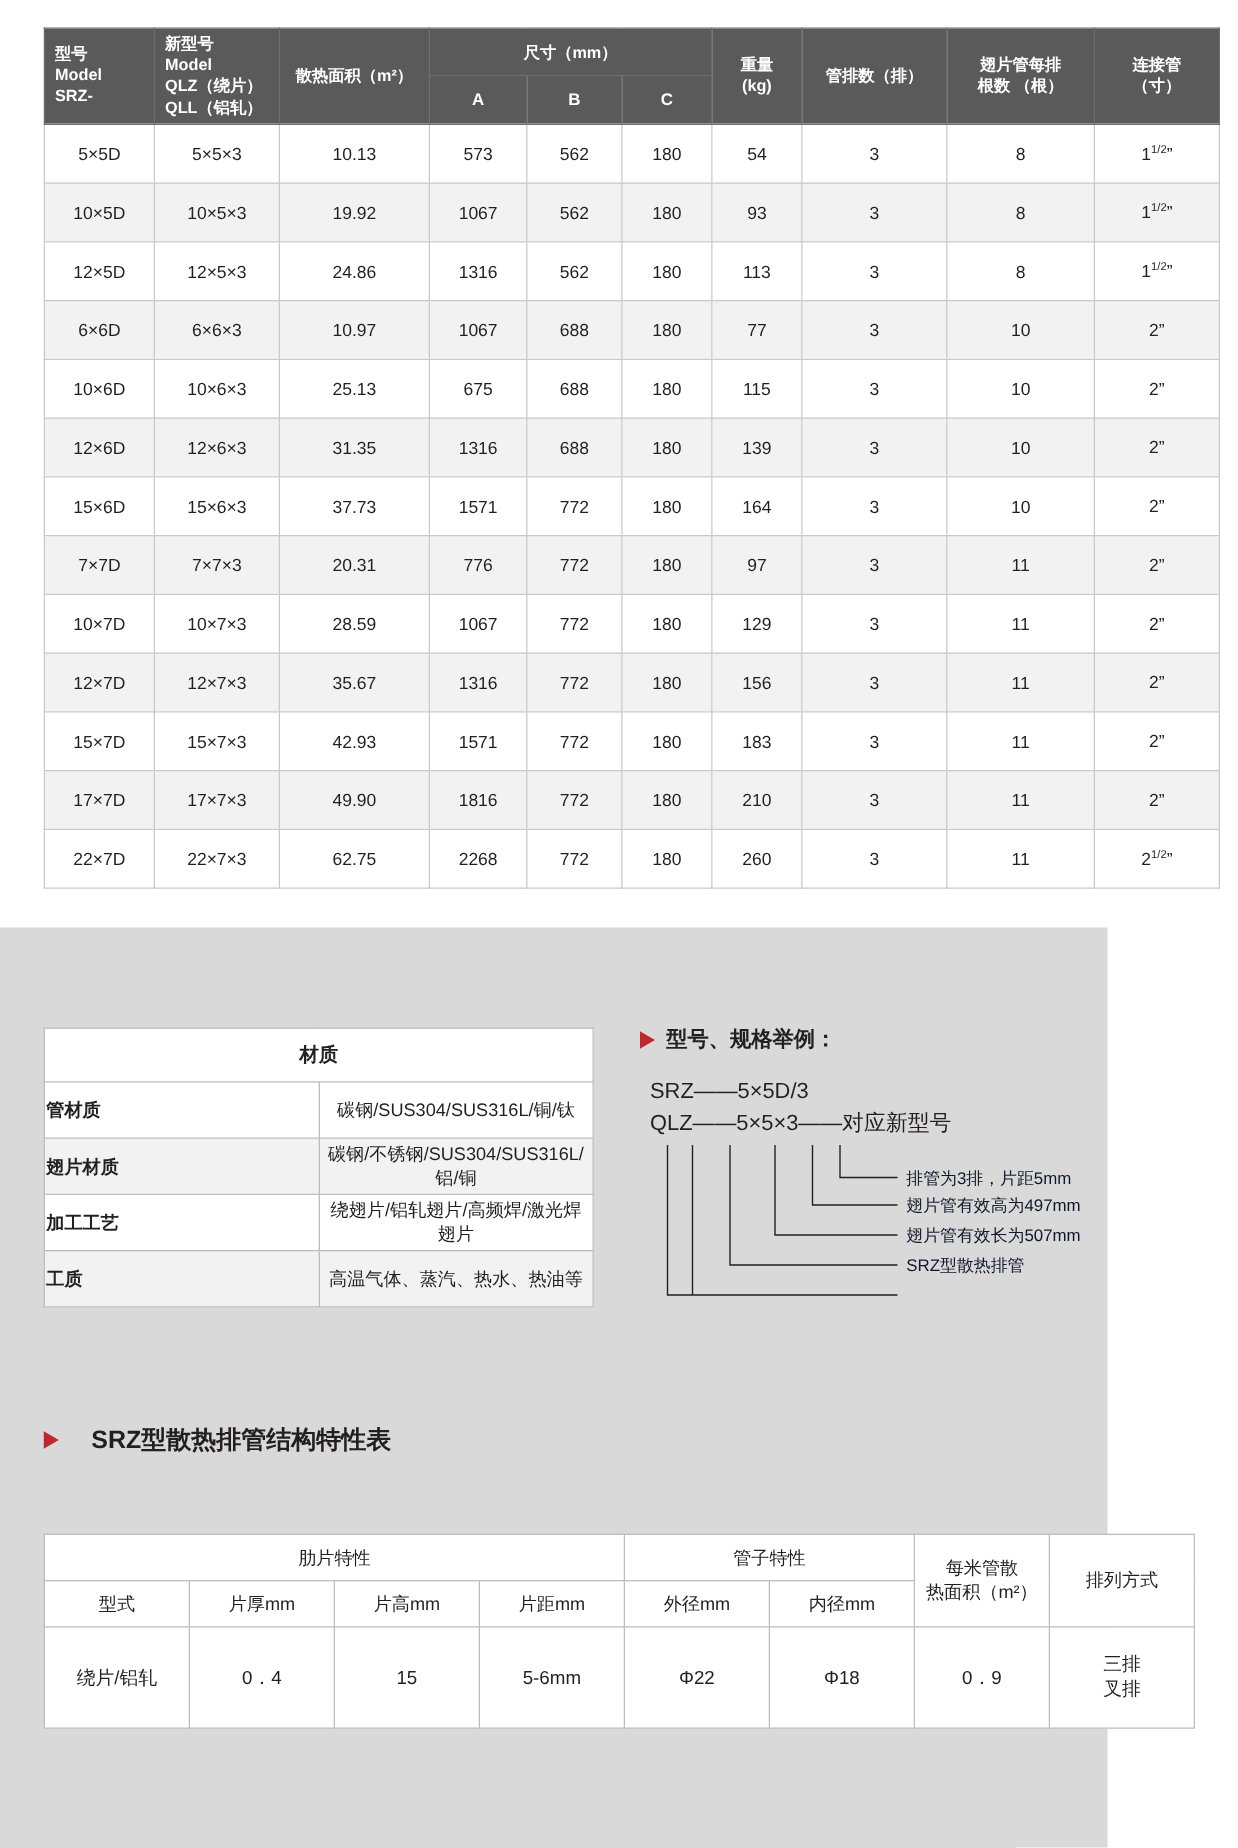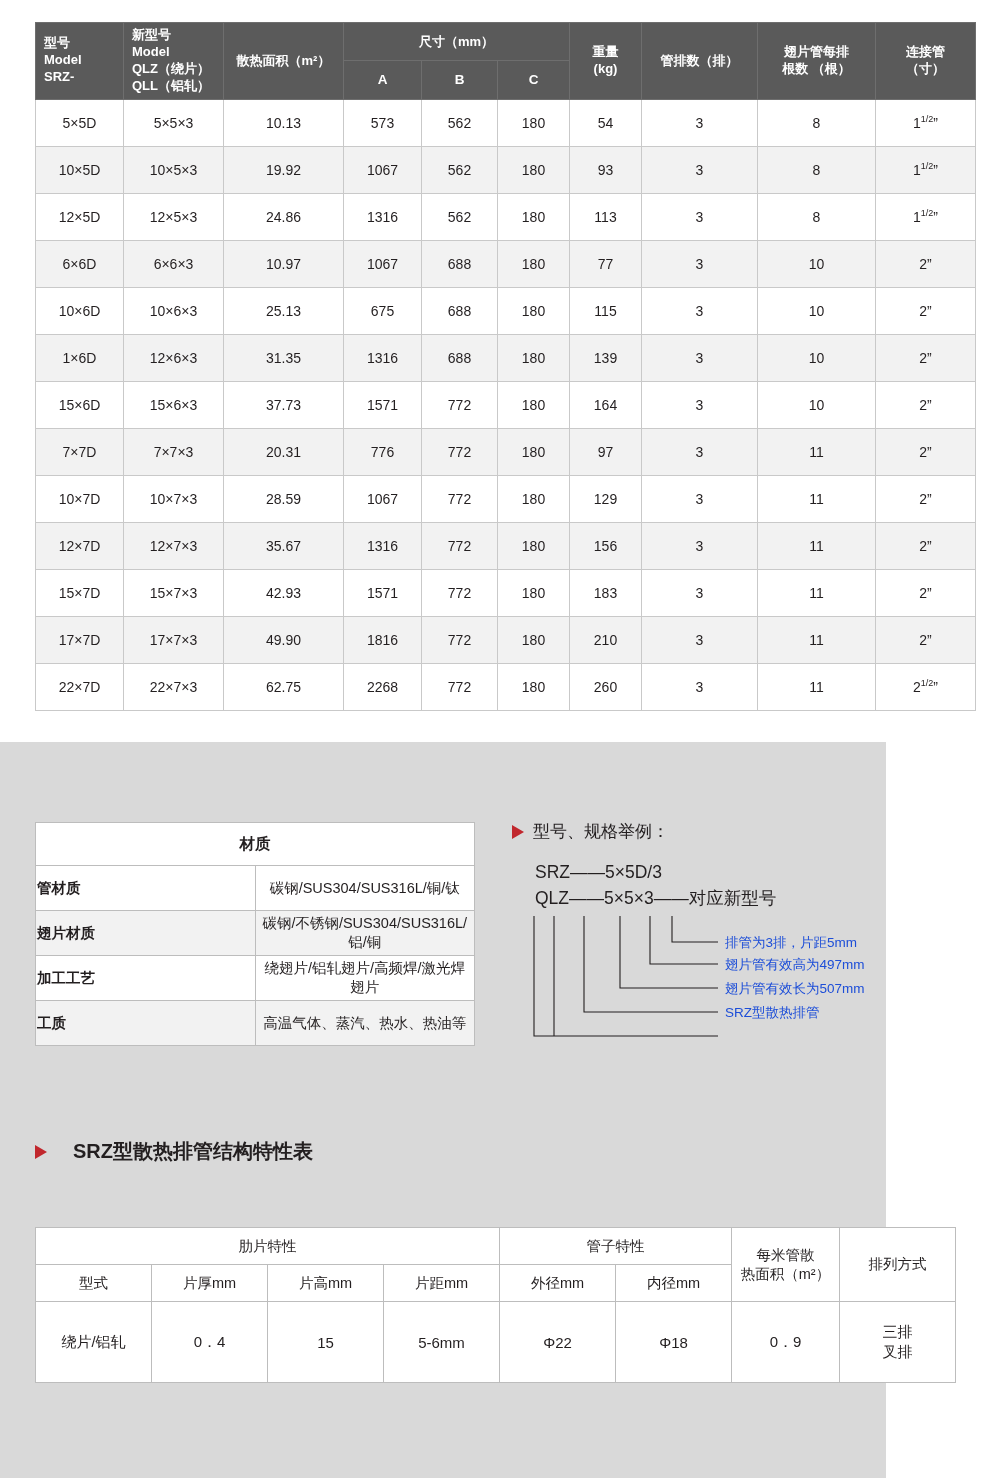--- a/index.html
+++ b/index.html
@@ -134,42 +134,42 @@
     margin-bottom: 16px;
   }
   .tri {
     width: 0; height: 0;
     border-left: 12px solid #c1272d;
     border-top: 7px solid transparent;
     border-bottom: 7px solid transparent;
   }
   .ex-head-text {
     font-size: 17px;
-    font-weight: normal;
+    font-weight: bold;
     color: #231f20;
     text-align: center;
   }
   .ex-code {
     font-size: 17.5px;
     line-height: 1.5;
     color: #231f20;
-    margin-left: 23px;
+    margin-left: 8px;
     white-space: nowrap;
   }
   .ex-diagram {
     position: relative;
     margin-left: 8px;
     height: 160px;
     width: 440px;
   }
   .ex-diagram svg { position: absolute; left: 0; top: 0; }
   .ex-note {
     position: absolute;
     font-size: 13.5px;
-    color: #1d4ed8;
+    color: #0f172a;
     white-space: nowrap;
   }
 
   
   .sec-heading {
     position: absolute;
     left: 35px;
     top: 396px;
     display: flex;
     align-items: center;
@@ -318,21 +318,21 @@
           <td>25.13</td>
           <td>675</td>
           <td>688</td>
           <td>180</td>
           <td>115</td>
           <td>3</td>
           <td>10</td>
           <td><span>2</span><sup class="frac"></sup><span>”</span></td>
         </tr>
         <tr class="alt">
-          <td>1×6D</td>
+          <td>12×6D</td>
           <td>12×6×3</td>
           <td>31.35</td>
           <td>1316</td>
           <td>688</td>
           <td>180</td>
           <td>139</td>
           <td>3</td>
           <td>10</td>
           <td><span>2</span><sup class="frac"></sup><span>”</span></td>
         </tr>

